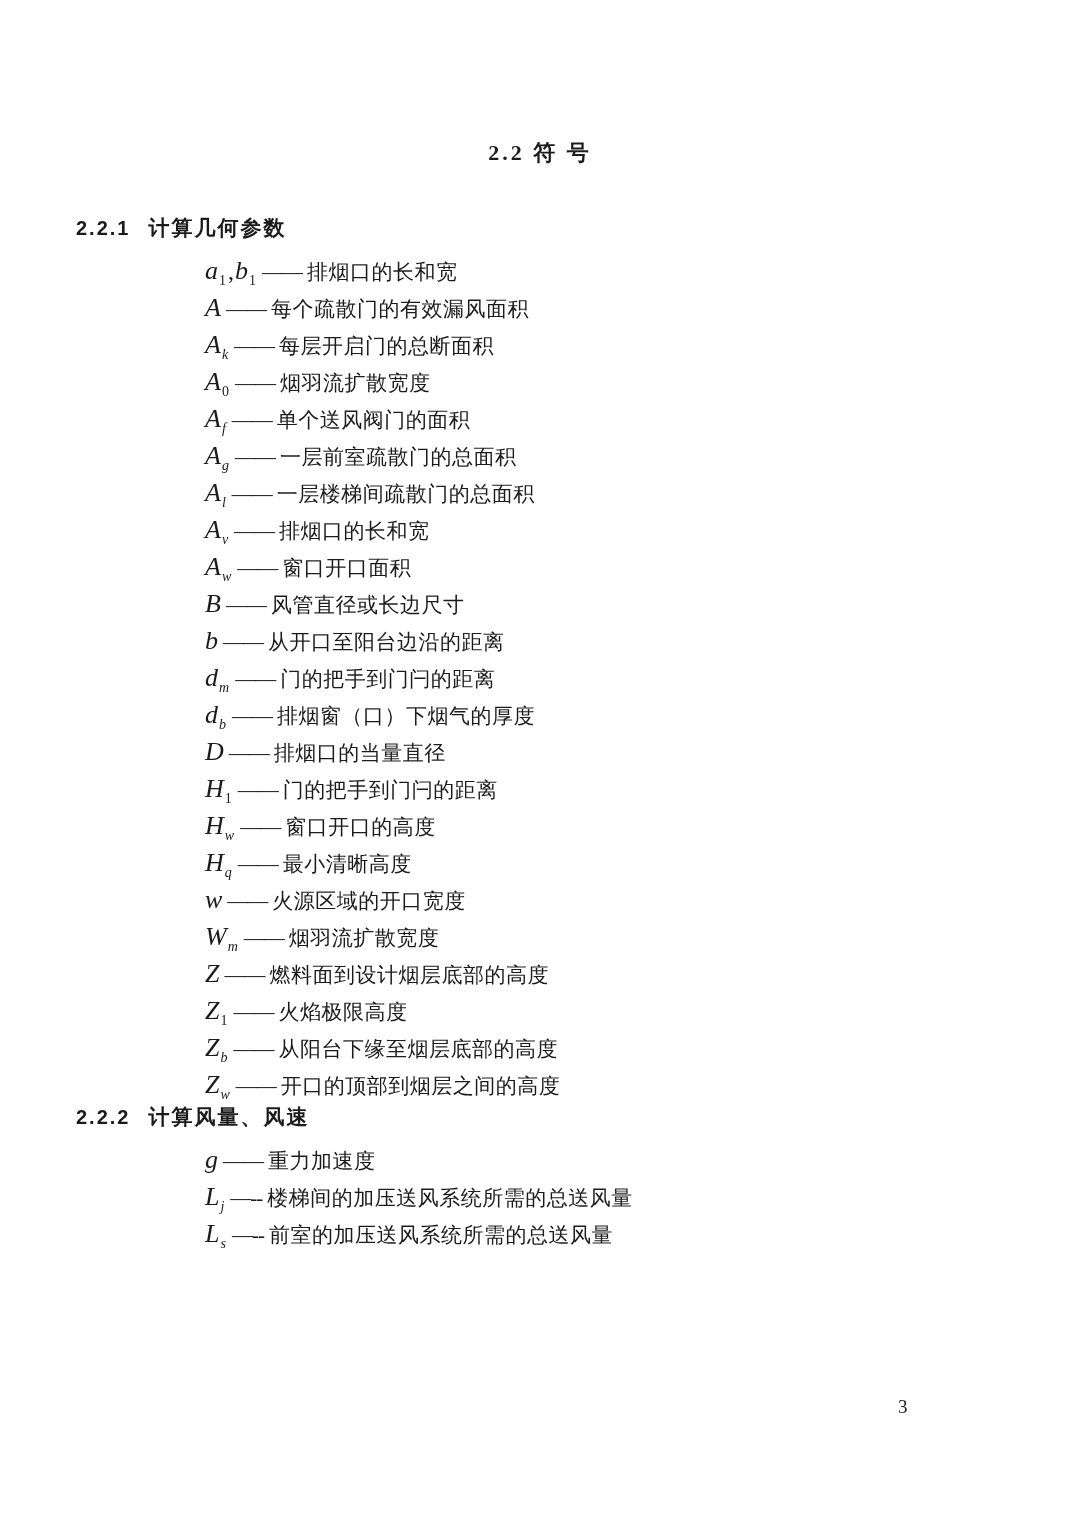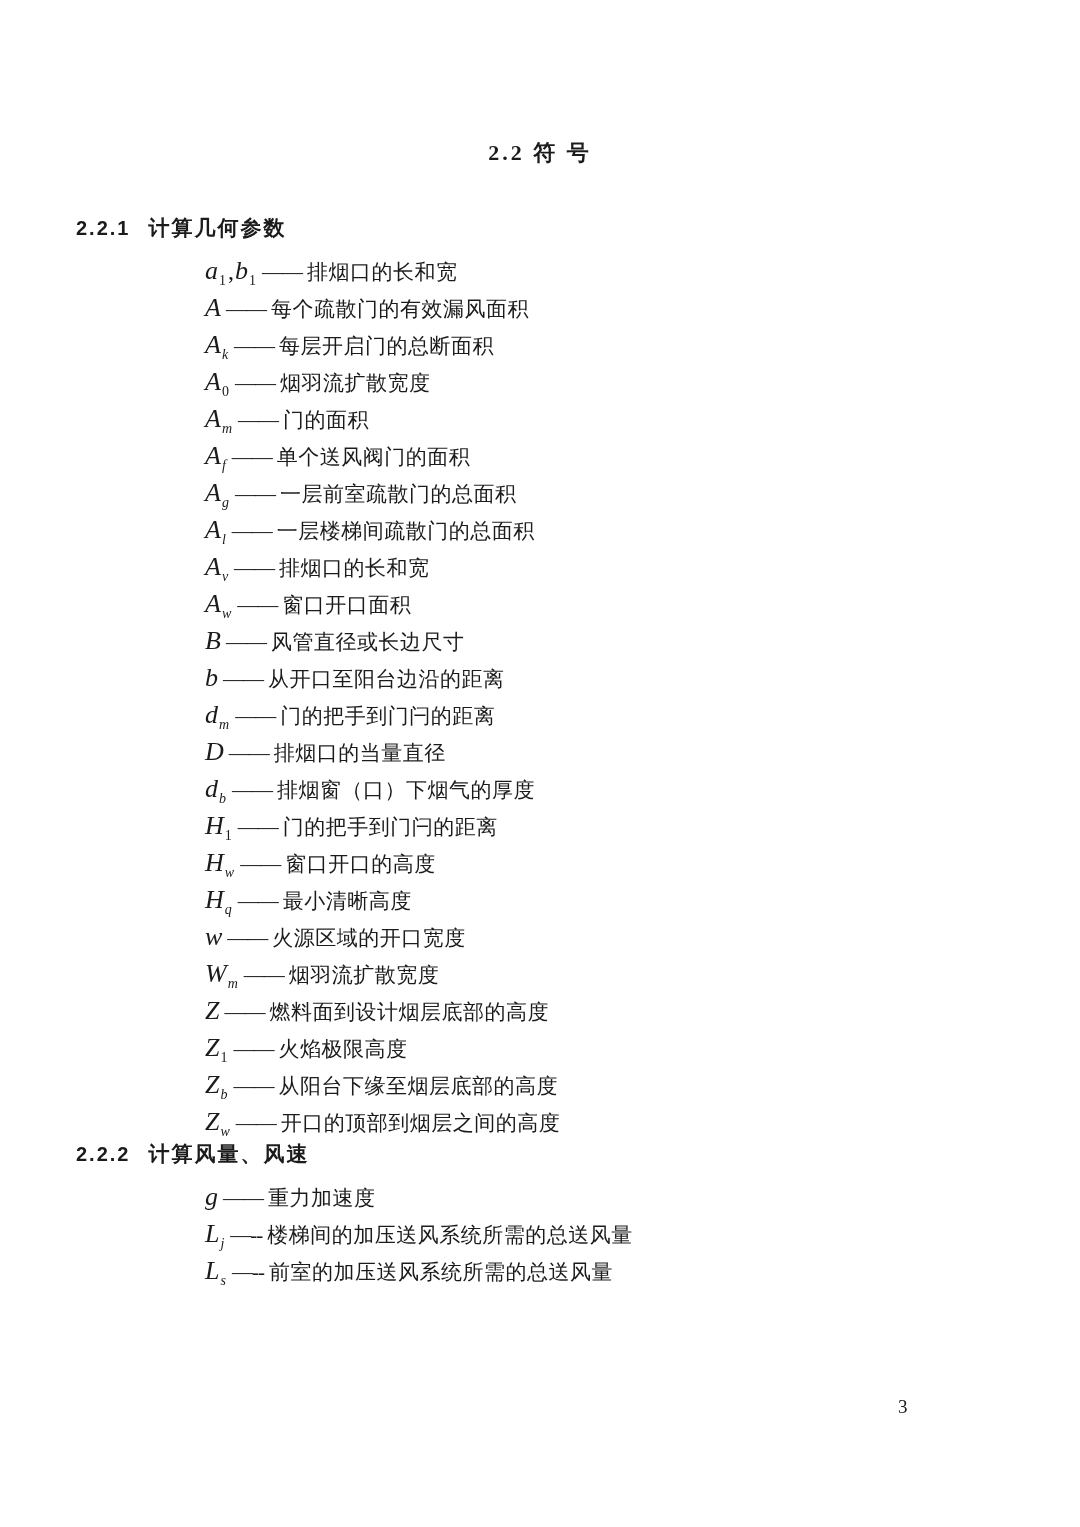--- a/index.html
+++ b/index.html
@@ -102,23 +102,20 @@
   </div>
 
   <div class="entry">
     <span class="symbols"><i class="sym-base">A</i><sub class="sym-sub">k</sub></span><span class="dash">——</span><span class="def">每层开启门的总断面积</span>
   </div>
 
   <div class="entry">
     <span class="symbols"><i class="sym-base">A</i><sub class="sym-sub num">0</sub></span><span class="dash">——</span><span class="def">烟羽流扩散宽度</span>
   </div>
 
-  <div class="entry">
-    <span class="symbols"><i class="sym-base">A</i><sub class="sym-sub">m</sub></span><span class="dash">——</span><span class="def">门的面积</span>
-  </div>
 
   <div class="entry">
     <span class="symbols"><i class="sym-base">A</i><sub class="sym-sub">f</sub></span><span class="dash">——</span><span class="def">单个送风阀门的面积</span>
   </div>
 
   <div class="entry">
     <span class="symbols"><i class="sym-base">A</i><sub class="sym-sub">g</sub></span><span class="dash">——</span><span class="def">一层前室疏散门的总面积</span>
   </div>
 
   <div class="entry">
@@ -139,25 +136,25 @@
 
   <div class="entry">
     <span class="symbols"><i class="sym-base">b</i></span><span class="dash">——</span><span class="def">从开口至阳台边沿的距离</span>
   </div>
 
   <div class="entry">
     <span class="symbols"><i class="sym-base">d</i><sub class="sym-sub">m</sub></span><span class="dash">——</span><span class="def">门的把手到门闩的距离</span>
   </div>
 
   <div class="entry">
+    <span class="symbols"><i class="sym-base">d</i><sub class="sym-sub">b</sub></span><span class="dash">——</span><span class="def">排烟窗（口）下烟气的厚度</span>
+  </div>
+
+  <div class="entry">
     <span class="symbols"><i class="sym-base">D</i></span><span class="dash">——</span><span class="def">排烟口的当量直径</span>
-  </div>
-
-  <div class="entry">
-    <span class="symbols"><i class="sym-base">d</i><sub class="sym-sub">b</sub></span><span class="dash">——</span><span class="def">排烟窗（口）下烟气的厚度</span>
   </div>
 
 
   <div class="entry">
     <span class="symbols"><i class="sym-base">H</i><sub class="sym-sub num">1</sub></span><span class="dash">——</span><span class="def">门的把手到门闩的距离</span>
   </div>
 
   <div class="entry">
     <span class="symbols"><i class="sym-base">H</i><sub class="sym-sub">w</sub></span><span class="dash">——</span><span class="def">窗口开口的高度</span>
   </div>

